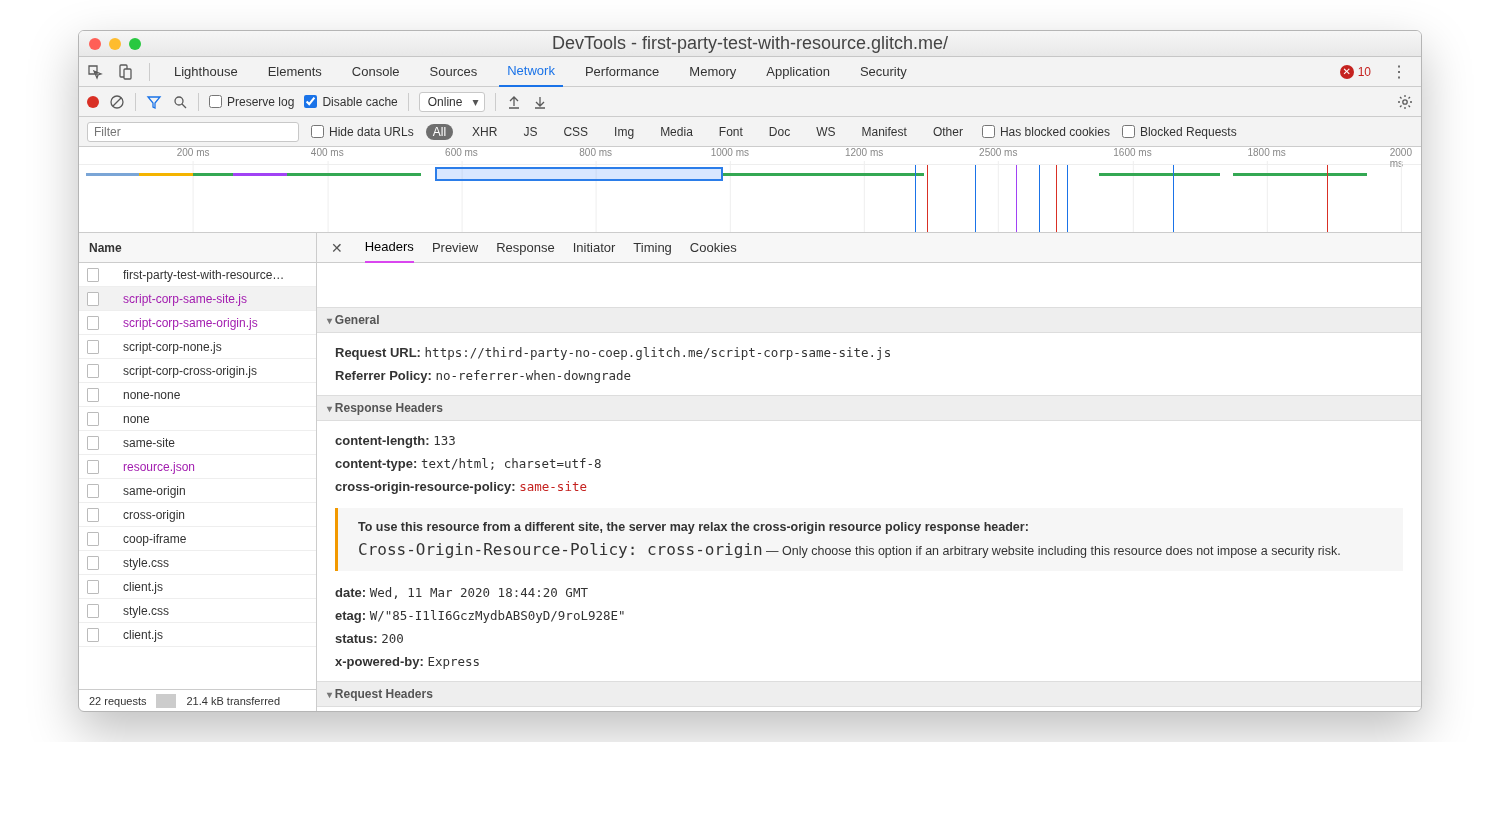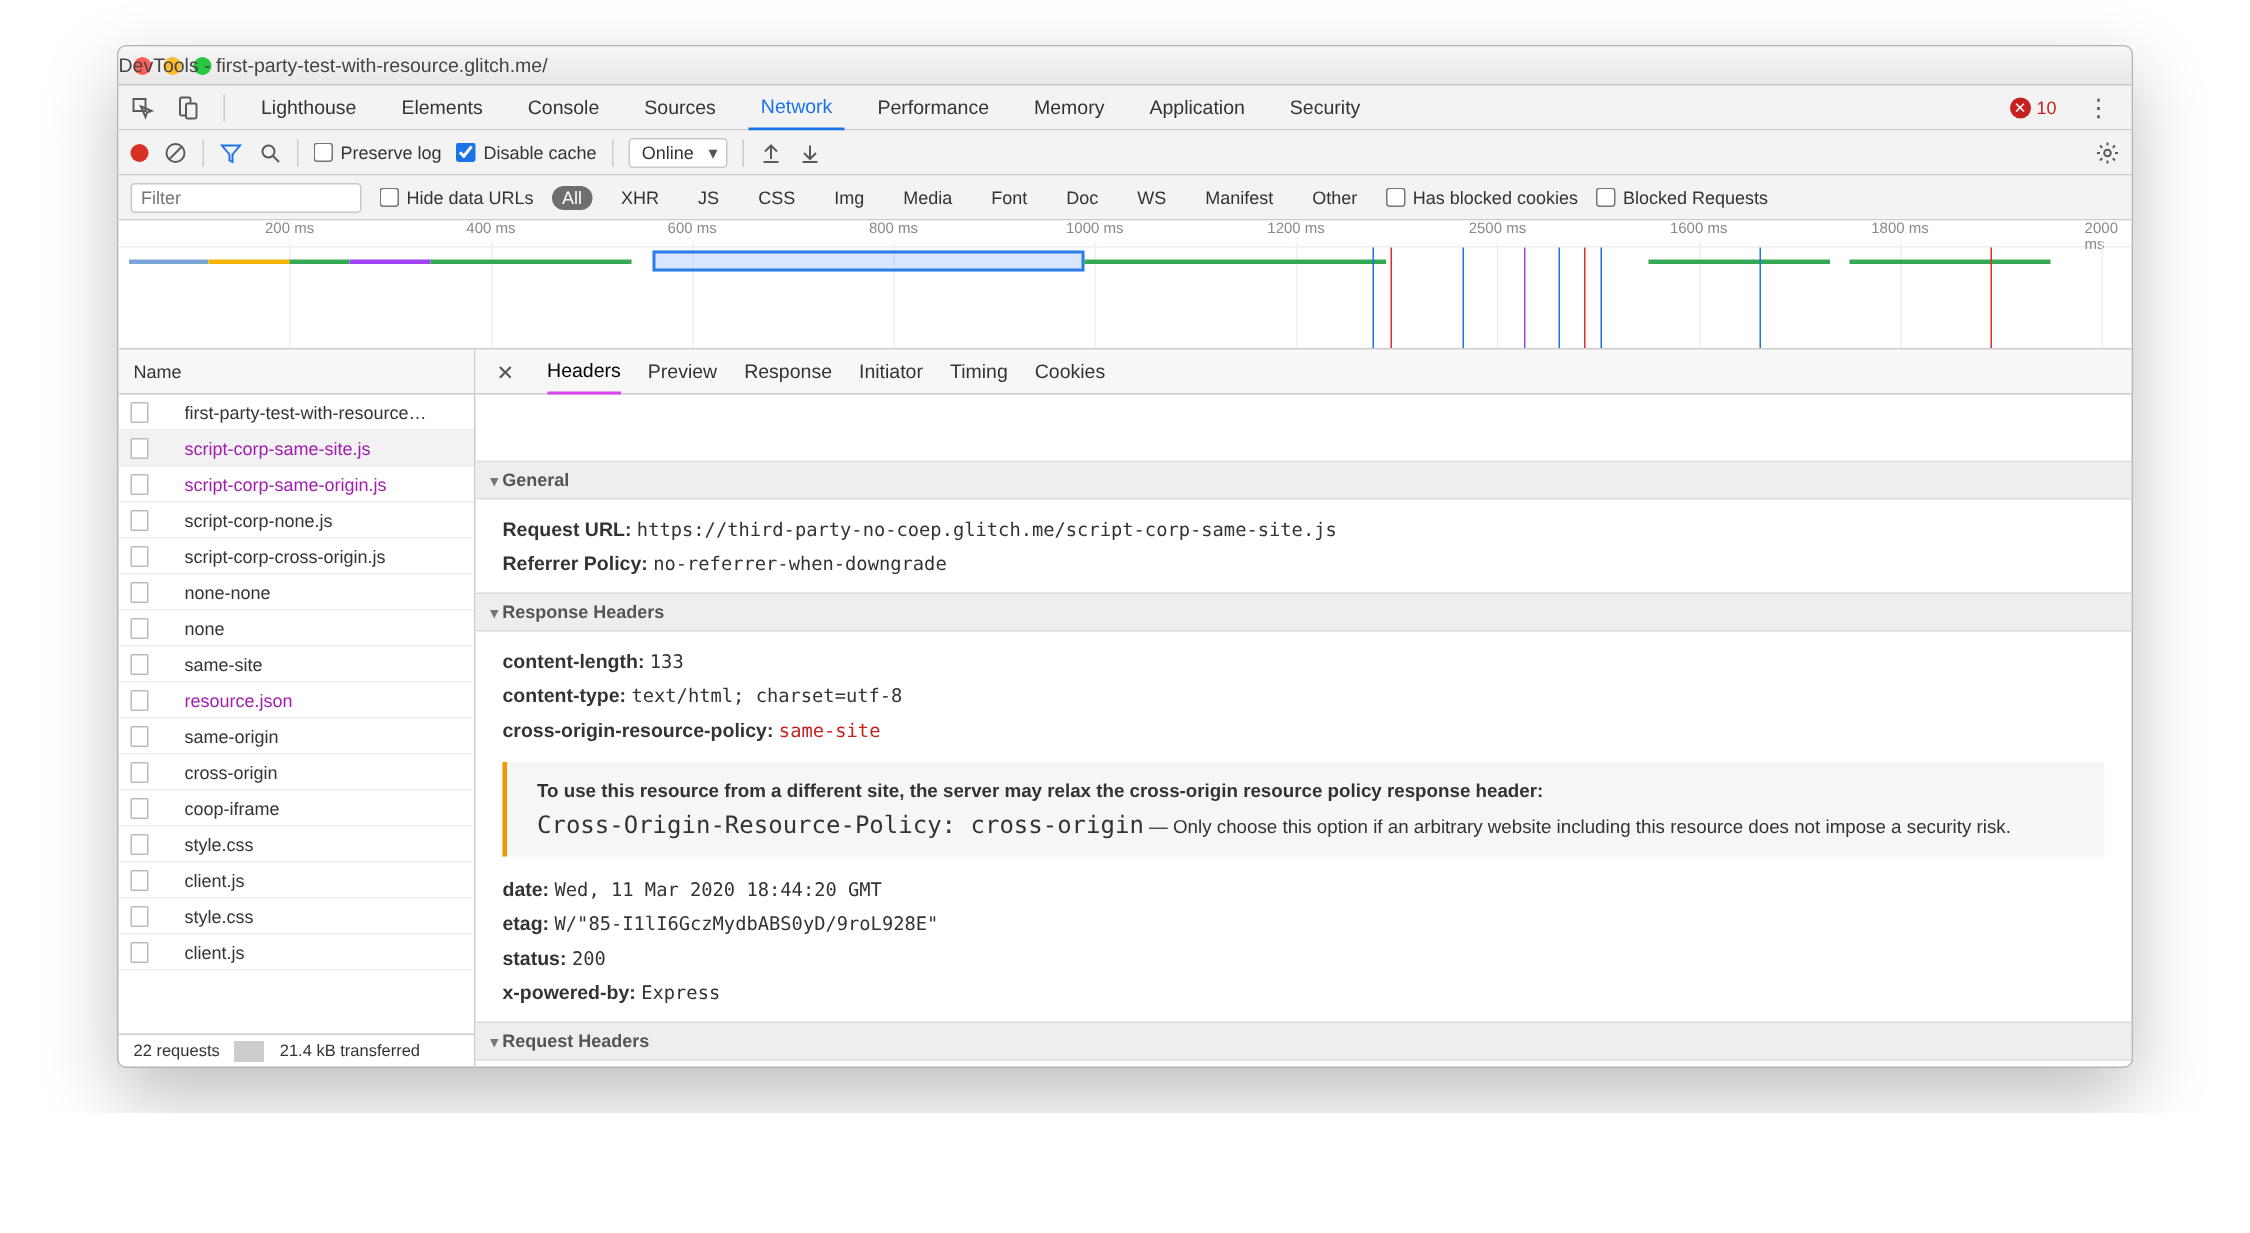--- a/index.html
+++ b/index.html
@@ -2,53 +2,53 @@
 <html><head>
 <meta charset="utf-8">
 <style>
 * { box-sizing: border-box; margin: 0; padding: 0; }
 body { font-family: -apple-system, "Helvetica Neue", Arial, sans-serif; font-size: 12px; color: #333; background: #fff; }
 .window { width: 1344px; height: 682px; margin: 30px auto; border: 1px solid #b5b5b5; border-radius: 6px; overflow: hidden; box-shadow: 0 20px 50px rgba(0,0,0,0.25); display: flex; flex-direction: column; background: #fff; }
 .titlebar { height: 26px; background: linear-gradient(#f6f6f6,#e8e8e8); display: flex; align-items: center; border-bottom: 1px solid #c6c6c6; position: relative; }
 .traffic { display: flex; gap: 8px; padding-left: 10px; }
 .traffic span { width: 12px; height: 12px; border-radius: 50%; display: inline-block; }
 .t-red { background:#ff5f57; } .t-yellow { background:#febc2e; } .t-green { background:#28c840; }
-.titlebar .title { position:absolute; left:0; right:0; text-align:left; font-weight:500; color:#444; font-size:13px; }
+.titlebar .title { position:absolute; left:0; right:0; text-align:center; font-weight:500; color:#444; font-size:18px; }
 .tabbar { height: 30px; background:#f3f3f3; border-bottom:1px solid #ccc; display:flex; align-items:center; padding:0 8px; gap:14px; }
 .tabbar .icon { width:16px; height:16px; display:inline-flex; align-items:center; justify-content:center; color:#5a5a5a; }
 .tabbar .sep { width:1px; height:18px; background:#ccc; margin:0 2px; }
 .tab { padding:0 8px; height:30px; display:flex; align-items:center; color:#333; font-size:13px; cursor:pointer; }
 .tab.active { color:#1a73e8; border-bottom:2px solid #1a73e8; height:30px; }
 .spacer { flex:1; }
 .err-badge { display:flex; align-items:center; gap:4px; color:#c5221f; font-size:12px; }
 .err-dot { width:14px; height:14px; border-radius:50%; background:#c5221f; color:#fff; display:flex; align-items:center; justify-content:center; font-size:10px; }
 .kebab { font-size:16px; color:#555; padding:0 6px; cursor:pointer; }
 .toolbar { height: 30px; background:#f3f3f3; border-bottom:1px solid #ccc; display:flex; align-items:center; padding:0 8px; gap:10px; font-size:12px; }
 .rec { width:12px; height:12px; border-radius:50%; background:#d93025; }
 .tb-icon { width:16px; height:16px; display:inline-flex; align-items:center; justify-content:center; color:#5a5a5a; cursor:pointer; }
 .vsep { width:1px; height:18px; background:#ccc; }
 .chk { display:flex; align-items:center; gap:5px; cursor:pointer; }
 .chk input { accent-color:#1a73e8; }
 .select { border:1px solid #c8c8c8; border-radius:3px; padding:2px 22px 2px 8px; background:#fff; position:relative; cursor:pointer; }
 .select:after { content:"▾"; position:absolute; right:6px; color:#555; }
 .gear { margin-left:auto; }
 .filterbar { height: 30px; background:#f3f3f3; border-bottom:1px solid #ccc; display:flex; align-items:center; gap:12px; padding:0 8px; }
-.filter-input { width:154px; height:20px; border:1px solid #c8c8c8; border-radius:3px; padding:2px 6px; font-size:12px; }
+.filter-input { width:212px; height:20px; border:1px solid #c8c8c8; border-radius:3px; padding:2px 6px; font-size:12px; }
 .chip { padding:1px 7px; border-radius:8px; font-size:12px; cursor:pointer; color:#333; }
 .chip.active { background:#6e6e6e; color:#fff; }
 .timeline { height:86px; border-bottom:1px solid #ccc; position:relative; background:#fff; overflow:hidden; }
 .timeline .ticks { position:absolute; top:0; left:0; right:0; height:18px; border-bottom:1px solid #eee; }
 .timeline .tick { position:absolute; top:0; font-size:10px; color:#888; transform:translateX(-50%); }
 .timeline .tick:before { content:""; position:absolute; left:50%; top:14px; width:1px; height:72px; background:#eee; }
 .timeline .selbox { position:absolute; top:20px; height:14px; border:2px solid #2b7de9; background:rgba(100,160,255,0.25); }
 .timeline .bar { position:absolute; height:3px; }
 .timeline .vline { position:absolute; top:18px; bottom:0; width:1px; }
 .main { flex:1; display:flex; min-height:0; }
 .left { width:238px; border-right:1px solid #ccc; display:flex; flex-direction:column; min-height:0; }
-.left .hdr { height:30px; border-bottom:1px solid #ccc; display:flex; align-items:center; padding:0 10px; font-weight:400; background:#f7f7f7; }
+.left .hdr { height:30px; border-bottom:1px solid #ccc; display:flex; align-items:center; padding:0 10px; font-weight:700; background:#f7f7f7; }
 .left .list { flex:1; overflow:auto; }
 .row { height:24px; display:flex; align-items:center; gap:24px; padding:0 8px; border-bottom:1px solid #eee; cursor:pointer; white-space:nowrap; overflow:hidden; text-overflow:ellipsis; }
 .row .fileico { width:12px; height:14px; border:1px solid #bbb; border-radius:1px; flex-shrink:0; background:#fff; }
 .row.err { color:#a21caf; }
 .row.sel { background:#f2f2f2; }
 .left .footer { height:22px; border-top:1px solid #ccc; display:flex; align-items:center; font-size:11px; }
 .left .footer span { padding:0 10px;text-align:center; }
 .left .footer .fsep { width:1px; height:14px; background:#ccc; }
 .right { flex:1; display:flex; flex-direction:column; min-height:0; }
 .detail-tabs { height:30px; border-bottom:1px solid #ccc; display:flex; align-items:center; gap:18px; padding:0 10px; background:#f7f7f7; }

